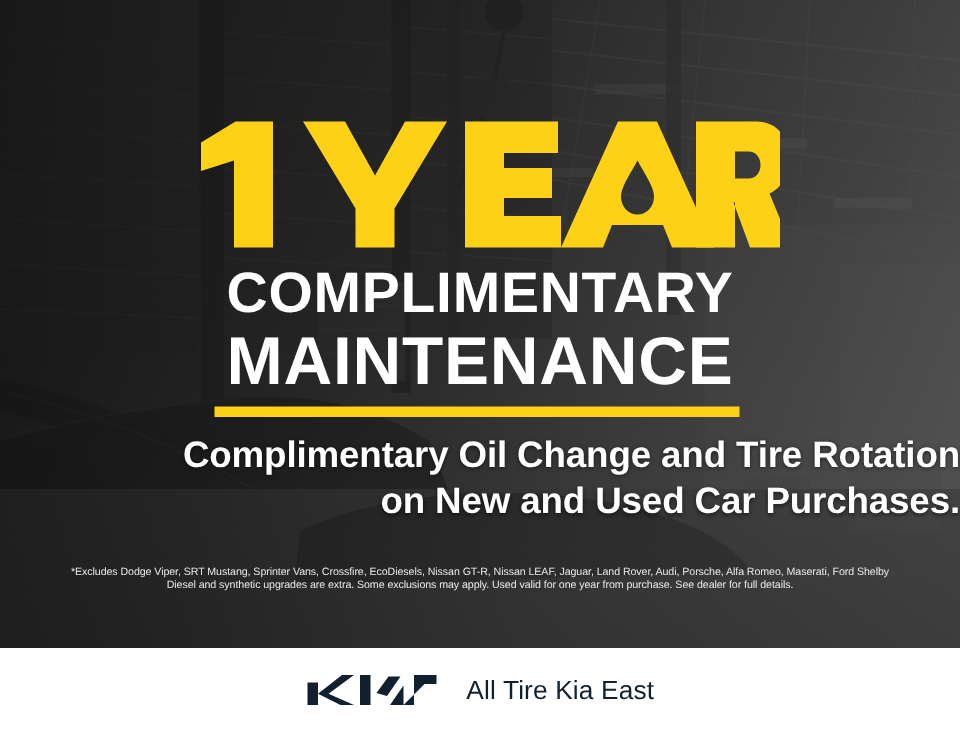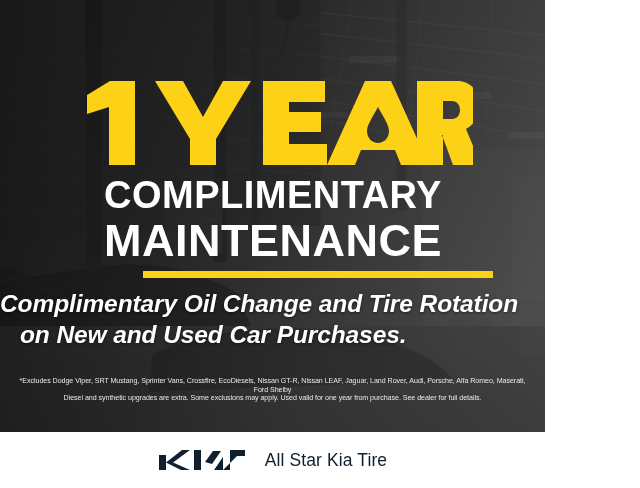--- a/index.html
+++ b/index.html
@@ -6,21 +6,21 @@
     margin: 0;
     padding: 0;
     background: #ffffff;
   }
   body {
     font-family: "Liberation Sans", sans-serif;
   }
 
   .ad-banner {
     position: relative;
-    width: 545px;
+    width: 640px;
     height: 488px;
     overflow: hidden;
     background: #0369a1;
   }
 
   
   .bg-photo {
     position: absolute;
     inset: 0;
     overflow: hidden;
@@ -81,29 +81,28 @@
     width: 350px;
     height: 7px;
     background: #fcd116;
   }
 
   .offer-text {
     position: absolute;
     top: 288px;
     left: 0;
     right: 0;
-    text-align: left;
+    text-align: right;
     color: #ffffff;
     font-family: "Liberation Sans", sans-serif;
     font-weight: bold;
     font-size: 24.5px;
     line-height: 31px;
     letter-spacing: -0.1px;
     text-shadow: 0 1px 3px rgba(0,0,0,0.55);
-    font-style: italic;
   }
   .offer-text .l2 { display: block; padding-left: 20px; }
 
   .disclaimer {
     position: absolute;
     top: 377px;
     left: 14px;
     right: 14px;
     text-align: center;
     color: #e9e9e9;
@@ -317,16 +316,16 @@
 
         <path d="M2 16 L16 16 L16 46 L2 46 Z"></path>
         <path d="M16 31 L48 6 L64 6 L30 31 L64 46 L46 46 Z"></path>
 
         <path d="M72 6 L86 6 L86 46 L72 46 Z"></path>
 
         <path d="M96 46 L112 46 L130 20 L130 46 L144 46 L144 6 L174 6 L174 18 L158 18 L130 46 L96 46 Z"></path>
         <path d="M94 30 L110 8 L126 8 L108 34 Z"></path>
       </g>
     </svg>
-    <div class="dealer-name">All Star Kia Tire</div>
+    <div class="dealer-name">All Tire Kia East</div>
   </div>
 
 </div>
 
 </body></html>

